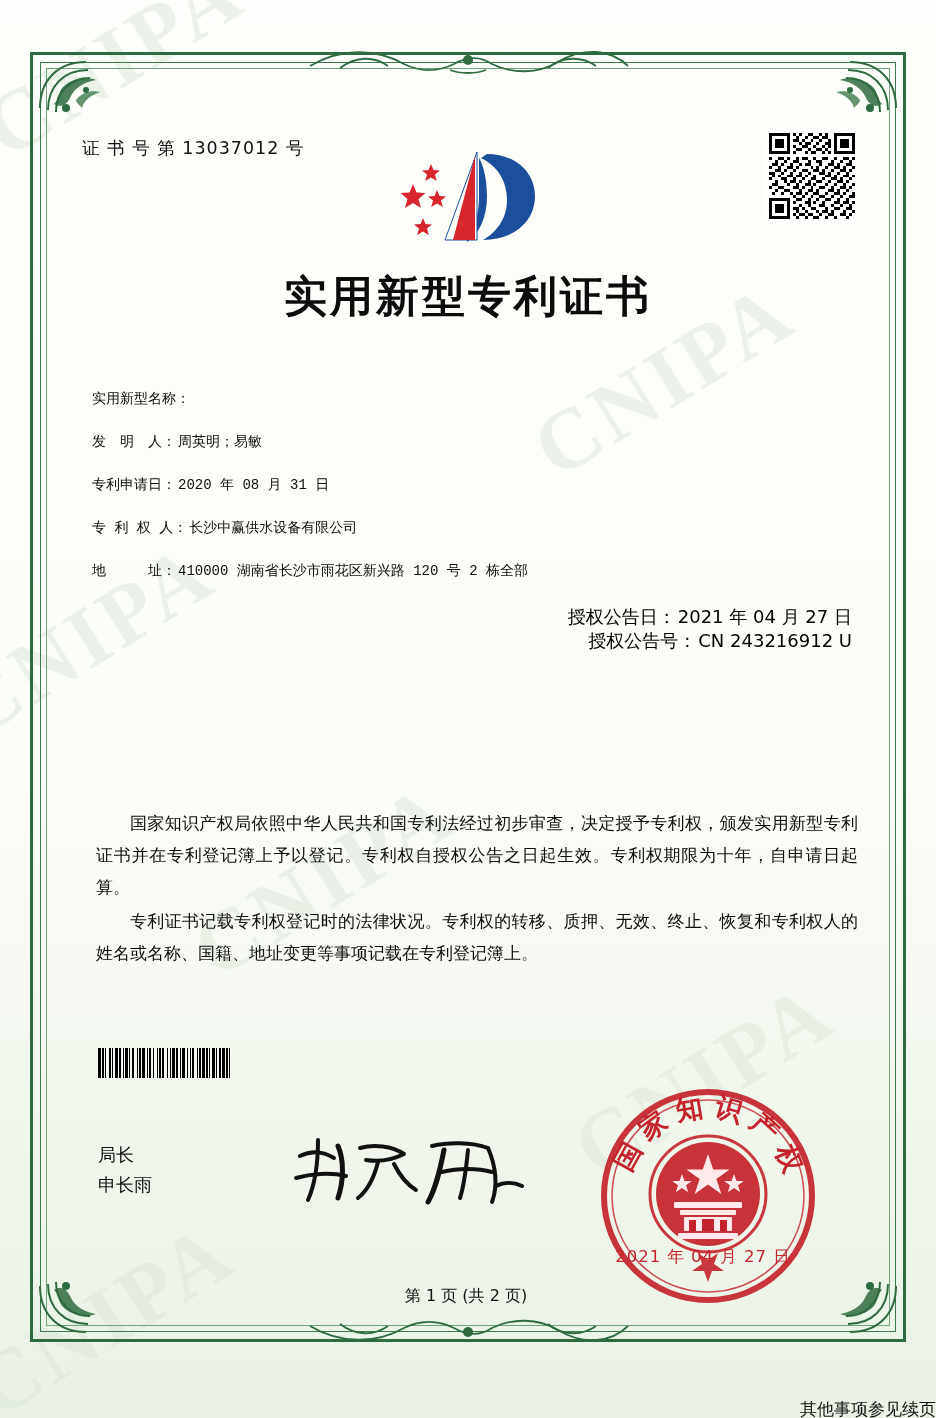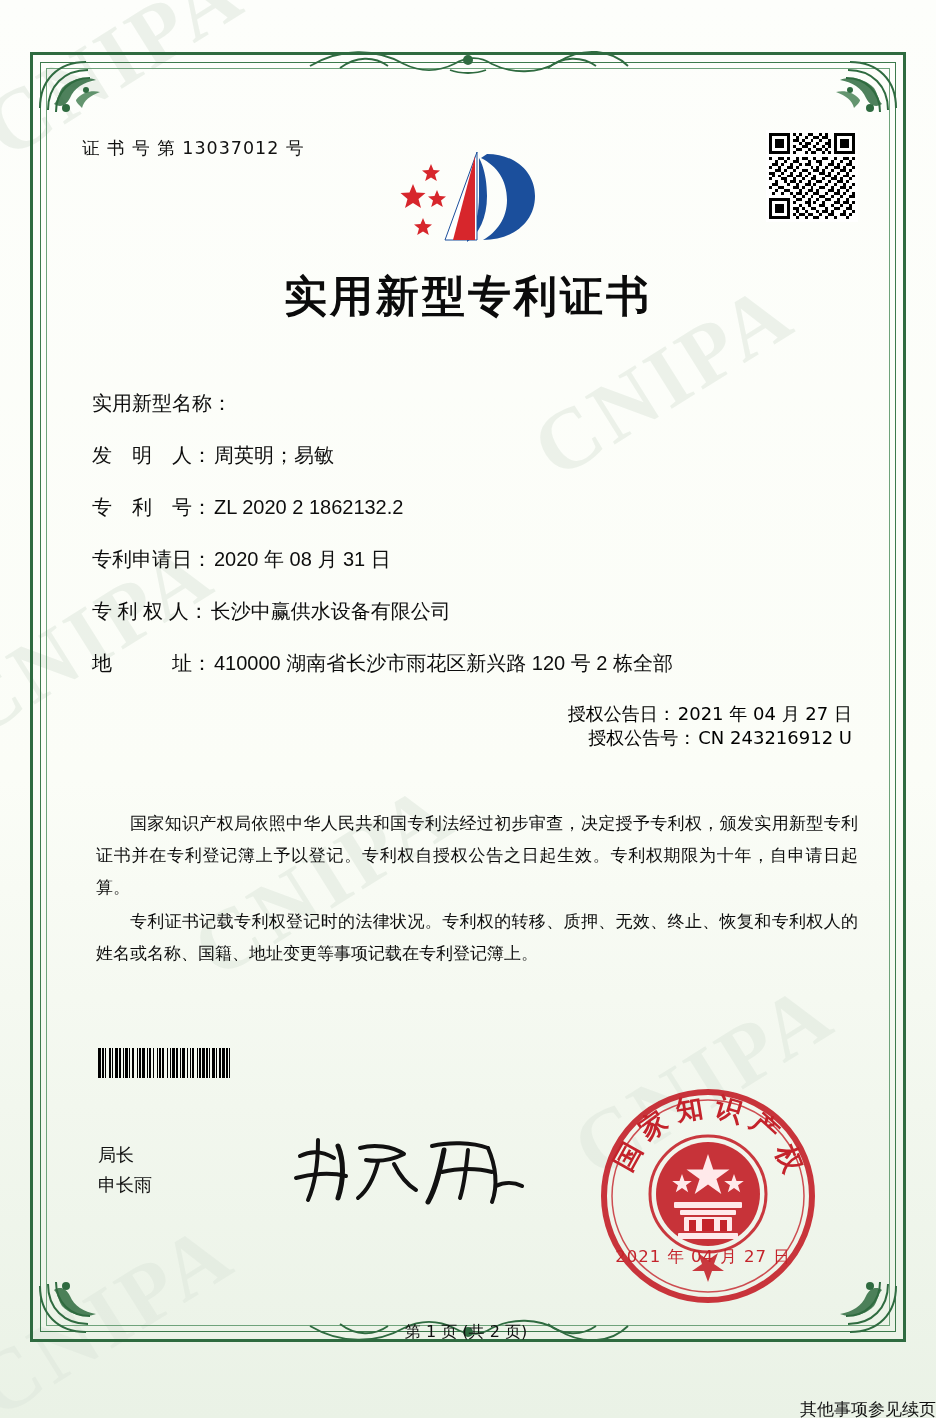--- a/index.html
+++ b/index.html
@@ -127,23 +127,23 @@
   .fields {
     position: absolute;
     left: 46px;
     top: 322px;
     width: 760px;
   }
   .field-row {
     display: flex;
     align-items: baseline;
     margin-bottom: 25px;
-    font-size: 20px;
+    font-size: 14px;
     color: #0d0d0d;
-    font-family: Liberation Sans, sans-serif;
+    font-family: Liberation Mono, monospace;
   }
   .field-label {
     white-space: pre;
     flex: 0 0 auto;
   }
   .field-value {
     margin-left: 2px;
   }
   .row-dual {
     display: flex;
@@ -223,21 +223,20 @@
   }
 
   .page-no {
     position: absolute;
     left: 0; right: 4px;
     top: 1218px;
     text-align: center;
     font-size: 16px;
     color: #111;
     font-family: "DejaVu Sans", "Liberation Sans", sans-serif;
-    margin-top: 36px;
   }
 
   .footer-note {
     position: absolute;
     left: 0; right: 0;
     top: 1386px;
     text-align: right;
     font-size: 17px;
     color: #111;
     font-family: "DejaVu Sans", "Liberation Sans", sans-serif;
@@ -571,24 +570,20 @@
 
     <div class="fields">
       <div class="field-row">
         <span class="field-label">实用新型名称：</span>
       </div>
       <div class="field-row">
         <span class="field-label">发　明　人：</span>
         <span class="field-value">周英明；易敏</span>
       </div>
       <div class="field-row">
-        <span class="field-label">专　利　号：</span>
-        <span class="field-value">ZL 2020 2 1862132.2</span>
-      </div>
-      <div class="field-row">
         <span class="field-label">专利申请日：</span>
         <span class="field-value">2020 年 08 月 31 日</span>
       </div>
       <div class="field-row">
         <span class="field-label">专 利 权 人：</span>
         <span class="field-value">长沙中赢供水设备有限公司</span>
       </div>
       <div class="field-row">
         <span class="field-label">地　　　址：</span>
         <span class="field-value">410000 湖南省长沙市雨花区新兴路 120 号 2 栋全部</span>

